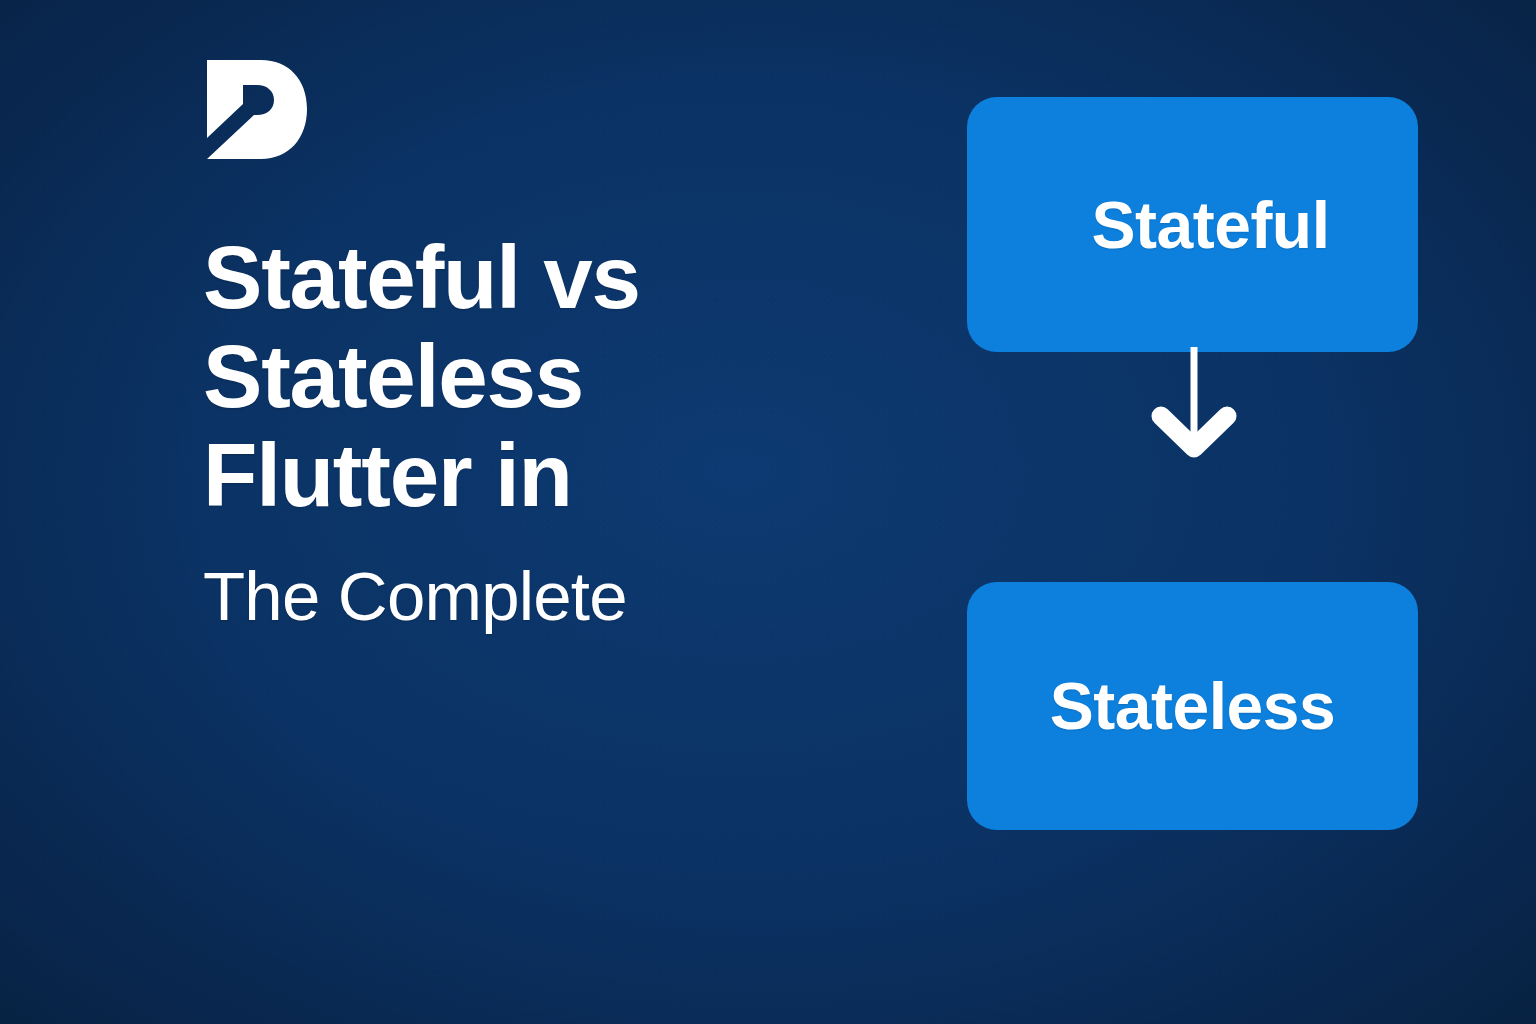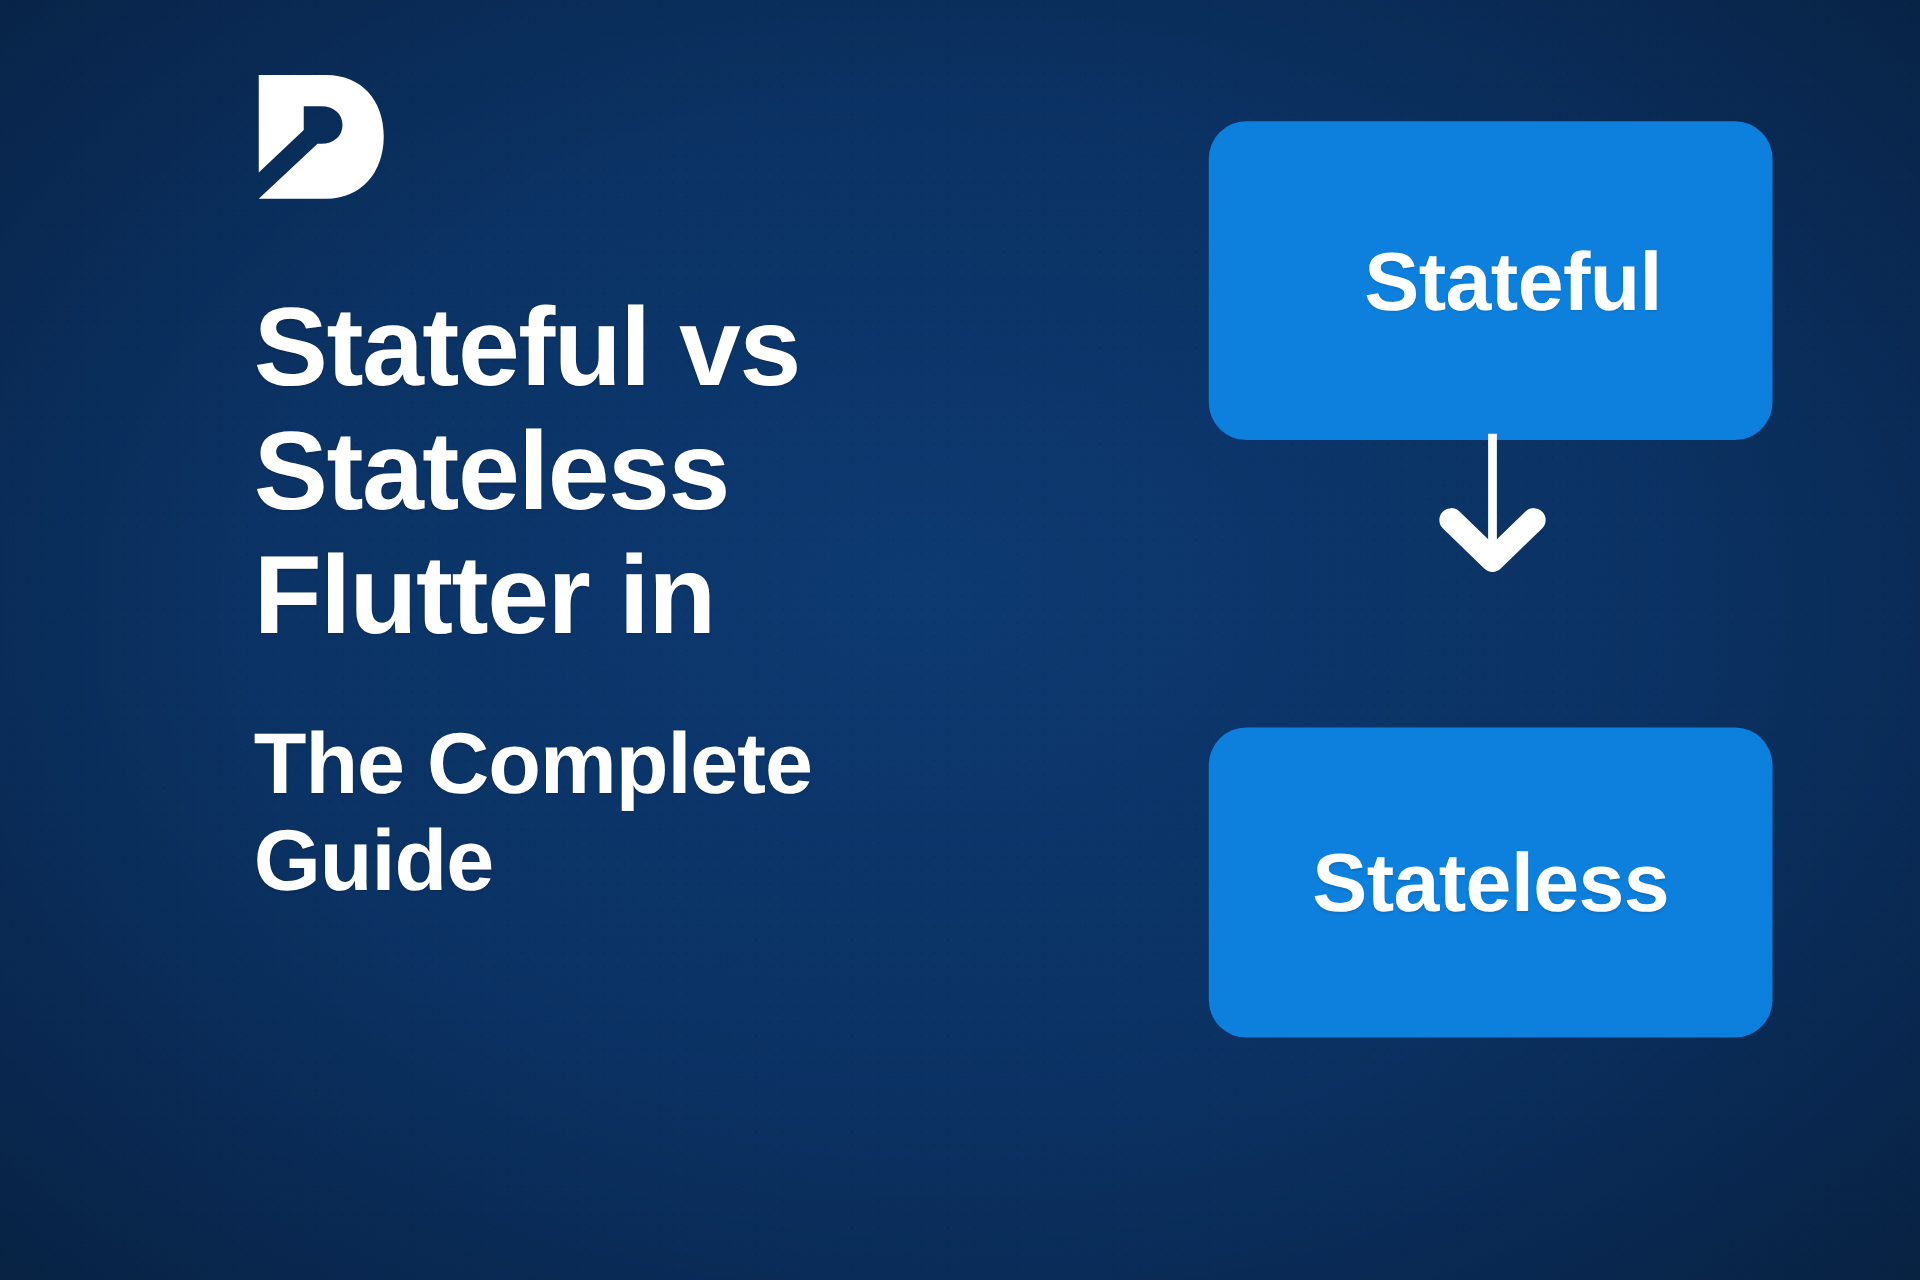--- a/index.html
+++ b/index.html
@@ -73,24 +73,24 @@
     color: #ffffff;
     font-size: 89px;
     font-weight: bold;
     line-height: 1.11;
     letter-spacing: -1.2px;
     width: 560px;
     text-shadow: 0 1px 2px rgba(0,0,0,.18);
   }
 
   #subhead {
-    margin: 48px 0 0 0;
+    margin: 34px 0 0 0;
     color: #ffffff;
     font-size: 69px;
-    font-weight: bold;
+    font-weight: normal;
     line-height: 1.12;
     letter-spacing: -0.8px;
     width: 620px;
     text-shadow: 0 1px 2px rgba(0,0,0,.18);
   }
 
   
   #diagram {
     position: absolute;
     left: 967px;
@@ -158,21 +158,20 @@
     </svg>
 
     <h1 id="headline">
       <span>Stateful vs</span><br>
       <span>Stateless</span><br>
       <span>Flutter in</span><br>
     </h1>
 
     <h2 id="subhead">
       <span>The Complete</span><br>
-      <span>Guide</span>
     </h2>
 
   </div>
 
   <div id="diagram">
 
     <div id="node-stateful" class="node-box">
       <span class="node-label">Stateful</span>
     </div>
 

